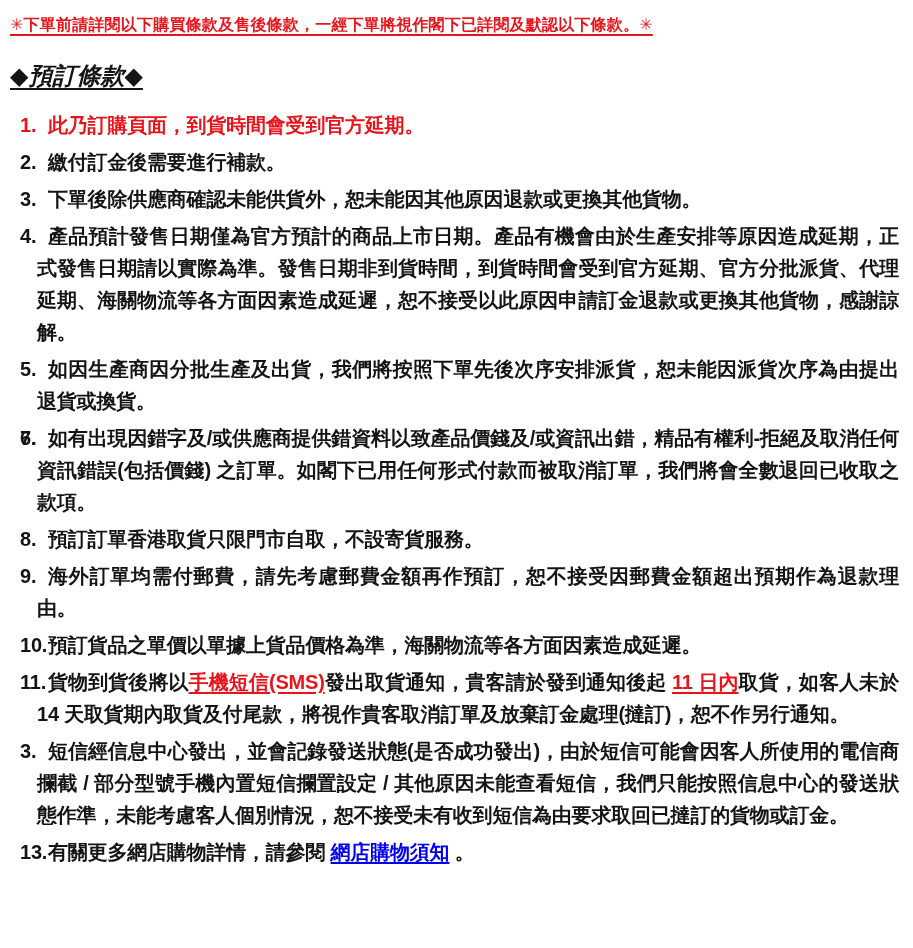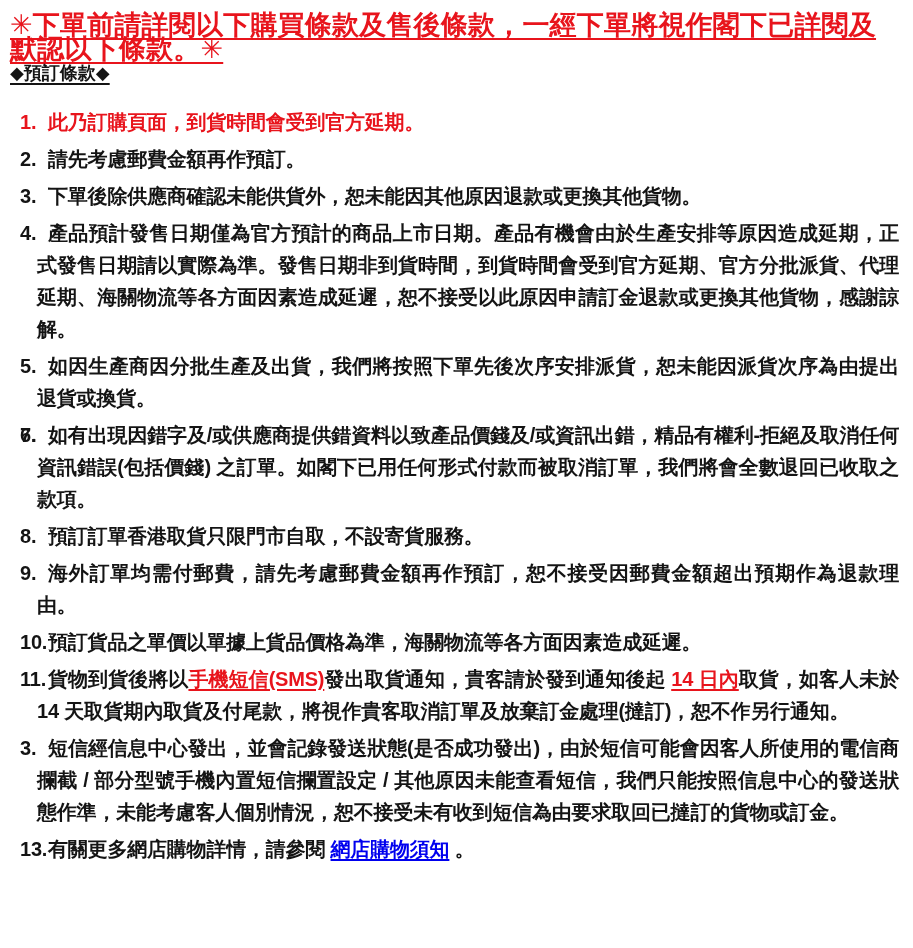--- a/index.html
+++ b/index.html
@@ -11,28 +11,29 @@
   html,body{margin:0;padding:0;}
   body{
     width:913px;height:948px;overflow:hidden;background:var(--bg);
     font-family:"Liberation Sans","DejaVu Sans",sans-serif;
     font-weight:700;color:var(--ink);
     -webkit-font-smoothing:antialiased;
   }
   .page{padding:13px 14px 0 10px;}
 
   .header{
-    font-size:27px;line-height:24px;color:var(--red);
+    font-size:16px;line-height:24px;color:var(--red);
     text-decoration:underline;text-decoration-thickness:2px;text-underline-offset:4px;
     letter-spacing:0.2px;
   }
   .section-title{
     display:inline-block;
-    font-size:18px;line-height:24px;color:var(--ink);
-    text-decoration:underline;text-decoration-thickness:2px;text-underline-offset:4px;
+    margin-top:27px;
+    font-size:24px;line-height:24px;color:var(--ink);
+    text-decoration:underline;text-decoration-thickness:2px;text-underline-offset:4px;font-style:italic;
   }
 
   .terms{
     margin-top:21px;
     font-size:20px;line-height:32px;
   }
   .term{
     position:relative;
     padding-left:27px;
     text-indent:11px;
@@ -66,26 +67,26 @@
   <div class="header">
     <span>✳下單前請詳閱以下購買條款及售後條款，一經下單將視作閣下已詳閱及默認以下條款。✳</span>
   </div>
 
   <div class="section-title">
     <span>◆預訂條款◆</span>
   </div>
 
   <div class="terms" id="terms-list">
       <div class="term"><span class="num seg-red">1.</span><span><span class="seg-red">此乃訂購頁面，到貨時間會受到官方延期。</span></span></div>
-      <div class="term"><span class="num">2.</span><span><span class="seg-normal">請先考慮郵費金額再作預訂。</span></span></div>
+      <div class="term"><span class="num">2.</span><span><span class="seg-normal">繳付訂金後需要進行補款。</span></span></div>
       <div class="term"><span class="num">3.</span><span><span class="seg-normal">下單後除供應商確認未能供貨外，恕未能因其他原因退款或更換其他貨物。</span></span></div>
       <div class="term"><span class="num">4.</span><span><span class="seg-normal">產品預計發售日期僅為官方預計的商品上市日期。產品有機會由於生產安排等原因造成延期，正式發售日期請以實際為準。發售日期非到貨時間，到貨時間會受到官方延期、官方分批派貨、代理延期、海關物流等各方面因素造成延遲，恕不接受以此原因申請訂金退款或更換其他貨物，感謝諒解。</span></span></div>
       <div class="term"><span class="num">5.</span><span><span class="seg-normal">如因生產商因分批生產及出貨，我們將按照下單先後次序安排派貨，恕未能因派貨次序為由提出退貨或換貨。</span></span></div>
       <div class="term"><span class="num">6.</span></div>
       <div class="term"><span class="num">7.</span><span><span class="seg-normal">如有出現因錯字及/或供應商提供錯資料以致產品價錢及/或資訊出錯，精品有權利-拒絕及取消任何資訊錯誤(包括價錢) 之訂單。如閣下已用任何形式付款而被取消訂單，我們將會全數退回已收取之款項。</span></span></div>
       <div class="term"><span class="num">8.</span><span><span class="seg-normal">預訂訂單香港取貨只限門市自取，不設寄貨服務。</span></span></div>
       <div class="term"><span class="num">9.</span><span><span class="seg-normal">海外訂單均需付郵費，請先考慮郵費金額再作預訂，恕不接受因郵費金額超出預期作為退款理由。</span></span></div>
       <div class="term"><span class="num">10.</span><span><span class="seg-normal">預訂貨品之單價以單據上貨品價格為準，海關物流等各方面因素造成延遲。</span></span></div>
-      <div class="term"><span class="num">11.</span><span><span class="seg-normal">貨物到貨後將以</span><span class="seg-red-underline">手機短信(SMS)</span><span class="seg-normal">發出取貨通知，貴客請於發到通知後起 </span><span class="seg-red-underline">14 日內</span><span class="seg-normal">取貨，如客人未於 14 天取貨期內取貨及付尾款，將視作貴客取消訂單及放棄訂金處理(撻訂)，恕不作另行通知。</span></span></div>
+      <div class="term"><span class="num">11.</span><span><span class="seg-normal">貨物到貨後將以</span><span class="seg-red-underline">手機短信(SMS)</span><span class="seg-normal">發出取貨通知，貴客請於發到通知後起 </span><span class="seg-red-underline">11 日內</span><span class="seg-normal">取貨，如客人未於 14 天取貨期內取貨及付尾款，將視作貴客取消訂單及放棄訂金處理(撻訂)，恕不作另行通知。</span></span></div>
       <div class="term"><span class="num">3.</span><span><span class="seg-normal">短信經信息中心發出，並會記錄發送狀態(是否成功發出)，由於短信可能會因客人所使用的電信商攔截 / 部分型號手機內置短信攔置設定 / 其他原因未能查看短信，我們只能按照信息中心的發送狀態作準，未能考慮客人個別情況，恕不接受未有收到短信為由要求取回已撻訂的貨物或訂金。</span></span></div>
       <div class="term"><span class="num">13.</span><span><span class="seg-normal">有關更多網店購物詳情，請參閱 </span><span class="seg-link">網店購物須知</span><span class="seg-normal"> 。</span></span></div>
     </div>
 </div>
 
 </body></html>

